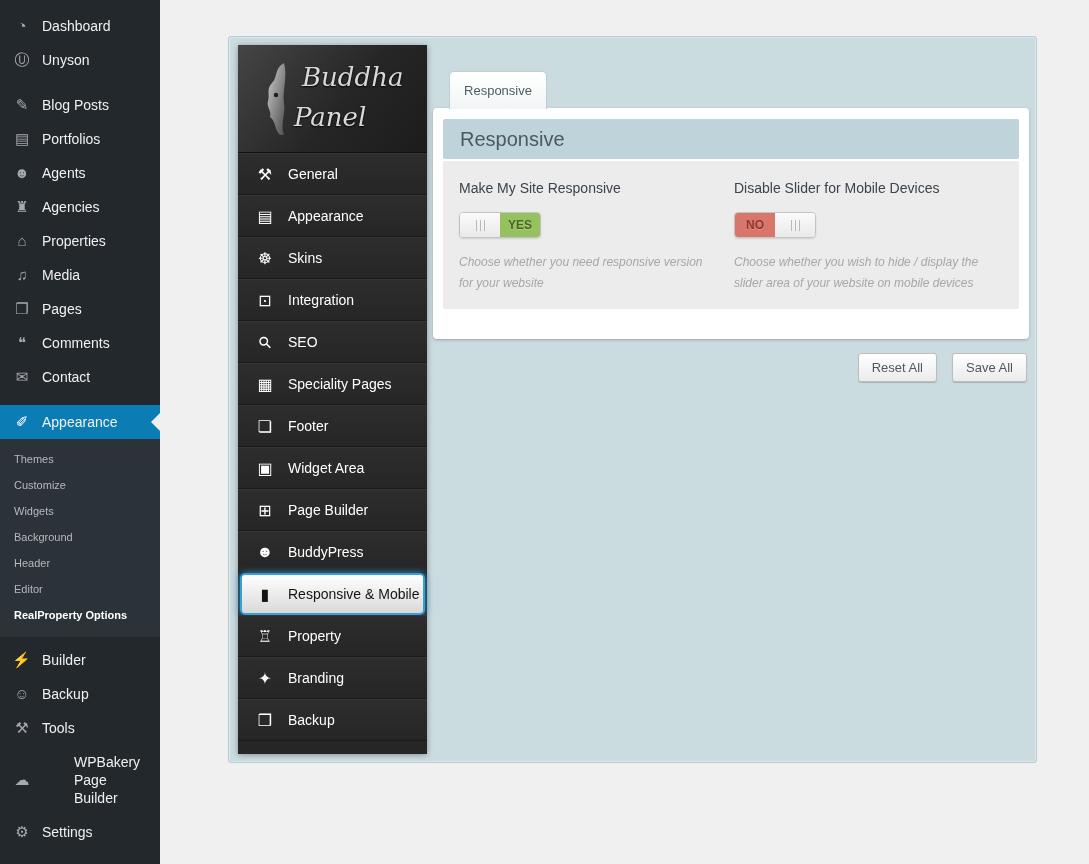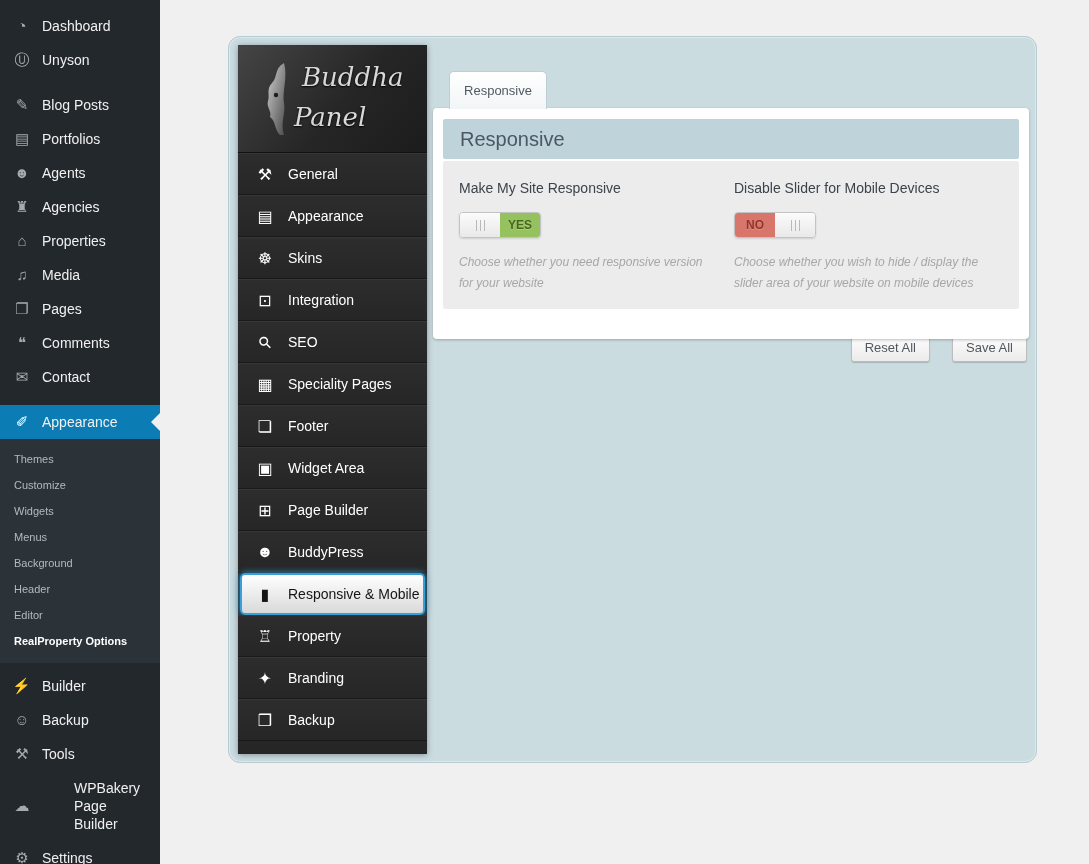--- a/index.html
+++ b/index.html
@@ -29,21 +29,21 @@
     border-right:9px solid #f0f0f1;
   }
   .sep { height:11px; }
   .submenu { background:#2c3338; padding:7px 0 9px; }
   .submenu-item { padding:7px 12px 7px 14px; font-size:11px; color:#b4b9be; cursor:pointer; }
   .submenu-item.current { color:#fff; font-weight:bold; }
 
   
   #options-wrap {
     position:absolute; left:228px; top:36px; width:809px; height:727px;
-    background:#cbdce1; border:1px solid #b7cbd2; border-radius:12px;
+    background:#cbdce1; border:1px solid #b7cbd2; border-radius:3px;
     box-shadow:inset 0 0 0 1px rgba(255,255,255,.35);
   }
 
   
   #buddha-panel {
     position:absolute; left:9px; top:8px; width:189px; height:709px;
     background:#262626; box-shadow:0 1px 6px rgba(0,0,0,.35);
     display:flex; flex-direction:column;
   }
   .bp-logo {
@@ -109,21 +109,21 @@
   .grip { width:9px; height:11px;
     background:repeating-linear-gradient(to right,#b9b9b9 0,#b9b9b9 1px,transparent 1px,transparent 4px); }
   .t-yes { background:#95c15e; color:#47661f; text-shadow:0 1px 0 rgba(255,255,255,.25); }
   .t-no  { background:#d9766b; color:#8f362c; text-shadow:0 1px 0 rgba(255,255,255,.2); }
   .field-help {
     margin-top:14px; width:258px;
     font-style:italic; font-size:12px; line-height:1.75; color:#a7a7a7;
   }
 
   
-  #actions { position:absolute; right:9px; top:296px; display:flex; gap:22px; }
+  #actions { position:absolute; right:9px; top:316px; display:flex; gap:15px; }
   .btn {
     background:linear-gradient(#ffffff,#ebebeb);
     border:1px solid #bdbdbd; border-radius:3px;
     padding:6px 13px; font-size:13px; color:#50575e;
     box-shadow:0 1px 1px rgba(0,0,0,.18); cursor:pointer;
     font-family:"Liberation Sans", sans-serif;
   }
 </style>
 </head>
 <body>
@@ -176,21 +176,20 @@
   </div>
   <div class="sep"></div>
   <div class="menu-item active">
     <span class="mi-icon">✐</span>
     <span>Appearance</span>
   </div>
   <div class="submenu">
     <div class="submenu-item">Themes</div>
     <div class="submenu-item">Customize</div>
     <div class="submenu-item">Widgets</div>
-    <div class="submenu-item">Menus</div>
     <div class="submenu-item">Background</div>
     <div class="submenu-item">Header</div>
     <div class="submenu-item">Editor</div>
     <div class="submenu-item current">RealProperty Options</div>
   </div>
   <div class="sep" style="height:6px;"></div>
   <div class="menu-item">
     <span class="mi-icon">⚡</span>
     <span>Builder</span>
   </div>

